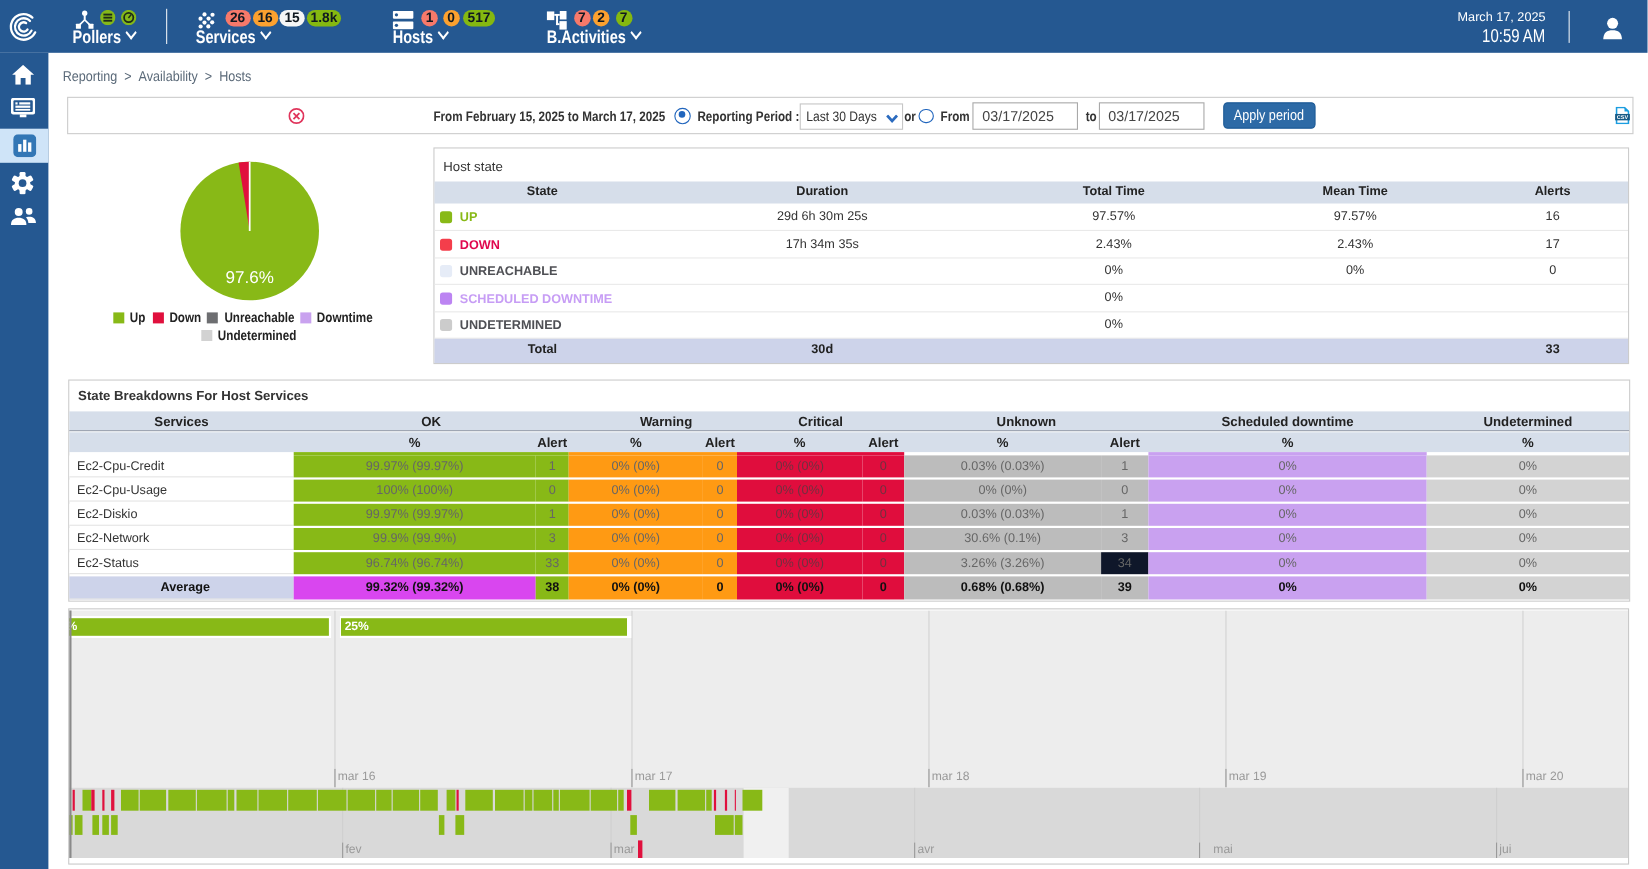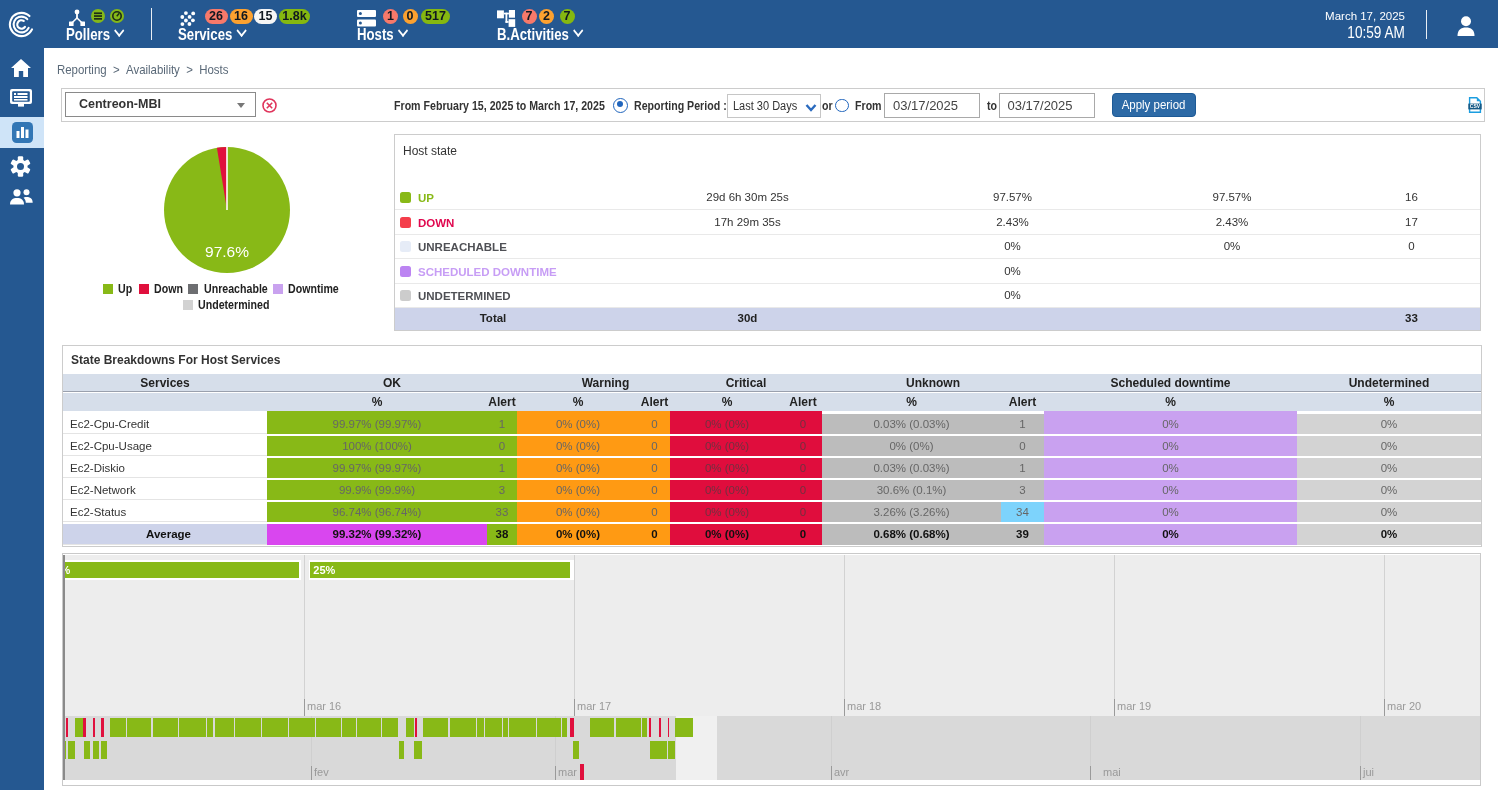--- a/index.html
+++ b/index.html
@@ -182,25 +182,20 @@
       <circle cx="7" cy="3.8" r="3.6"></circle>
       <path d="M0 15.5 C0 10.8 3 9 7 9 C11 9 14 10.8 14 15.5 Z"></path>
       <circle cx="16.5" cy="3.2" r="3"></circle>
       <path d="M14.5 8.3 C15.2 8.1 15.9 8 16.5 8 C20 8 22.7 9.6 22.7 13.7 L15.8 13.7 C15.6 11.4 14.9 9.9 13.6 8.8 Z"></path>
     </svg>
   </div>
 
   <div class="crumbs">Reporting&nbsp; &gt; &nbsp;Availability&nbsp; &gt; &nbsp;Hosts</div>
 
   <div class="panel" style="left:61px;top:88px;width:1424px;height:34px;"></div>
-  <div class="selbox" style="left:65px;top:92px;width:191px;height:25px;line-height:23px;padding-left:13px;">Centreon-MBI
-    <svg class="abs" style="right:10px;top:10px" width="8" height="5" viewBox="0 0 8 5" fill="#777">
-        <path d="M0 0 L8 0 L4 5 Z"></path>
-      </svg>
-  </div>
   <svg class="abs" style="left:262px;top:98px" width="15" height="15" viewBox="0 0 15 15">
     <circle cx="7.5" cy="7.5" r="6.5" fill="none" stroke="#e0355c" stroke-width="1.6"></circle>
     <path d="M4.8 4.8 L10.2 10.2 M10.2 4.8 L4.8 10.2" stroke="#e0355c" stroke-width="1.6"></path>
   </svg>
   <div class="flabel" style="left:394px;top:99px;">From February 15, 2025 to March 17, 2025</div>
   <div class="radio sel" style="left:613px;top:97.5px;"></div>
   <div class="flabel" style="left:634px;top:99px;">Reporting Period :</div>
   <div class="selbox" style="left:727px;top:93.5px;width:94px;height:24px;line-height:22px;padding-left:5px;font-weight:normal;font-size:12.5px;color:#333;border-color:#c6c6c6;"><span style="display:inline-block;transform:scaleX(0.88);transform-origin:0 50%;">Last 30 Days</span>
     <svg class="abs" style="right:3px;top:9px" width="12" height="8" viewBox="0 0 12 8" fill="none" stroke="#2b6bbf" stroke-width="2.4">
         <path d="M1.5 1 L6 6 L10.5 1"></path>
@@ -233,33 +228,40 @@
   <div class="abs lgd" style="left:154px;top:282px;">Down</div>
   <div class="abs" style="left:188px;top:284px;width:10px;height:10px;background:#6d6e71"></div>
   <div class="abs lgd" style="left:204px;top:282px;">Unreachable</div>
   <div class="abs" style="left:273px;top:284px;width:10px;height:10px;background:#c9a2ef"></div>
   <div class="abs lgd" style="left:288px;top:282px;">Downtime</div>
   <div class="abs" style="left:183px;top:300px;width:10px;height:10px;background:#d2d2d2"></div>
   <div class="abs lgd" style="left:198px;top:298px;">Undetermined</div>
 
   <div class="panel" style="left:394px;top:134px;width:1087px;height:197px;">
     <div class="abs" style="left:8px;top:9px;font-size:12px;color:#333;">Host state</div>
+    <div class="abs" style="left:0;top:30px;width:1085px;height:20px;background:#d6deea;">
+      <div class="hsCell" style="left:0;width:196px;top:3px;font-weight:bold;color:#222;">State</div>
+      <div class="hsCell" style="left:196px;width:313px;top:3px;font-weight:bold;color:#222;">Duration</div>
+      <div class="hsCell" style="left:509px;width:217px;top:3px;font-weight:bold;color:#222;">Total Time</div>
+      <div class="hsCell" style="left:726px;width:222px;top:3px;font-weight:bold;color:#222;">Mean Time</div>
+      <div class="hsCell" style="left:948px;width:137px;top:3px;font-weight:bold;color:#222;">Alerts</div>
+    </div>
     <div id="hsRows" class="abs" style="left:0;top:50px;width:1085px;">
         <div class="hsRow" style="top:0px">
           <div class="hsSq" style="background:#88b917"></div>
           <div class="hsLbl" style="color:#88b917">UP</div>
           <div class="hsCell" style="left:196px;width:313px;">29d 6h 30m 25s</div>
           <div class="hsCell" style="left:509px;width:217px;">97.57%</div>
           <div class="hsCell" style="left:726px;width:222px;">97.57%</div>
           <div class="hsCell" style="left:948px;width:137px;">16</div>
         </div>
         <div class="hsRow" style="top:24.6px">
           <div class="hsSq" style="background:#f43e4b"></div>
           <div class="hsLbl" style="color:#e0074e">DOWN</div>
-          <div class="hsCell" style="left:196px;width:313px;">17h 29m 35s</div>
+          <div class="hsCell" style="left:196px;width:313px;">17h 34m 35s</div>
           <div class="hsCell" style="left:509px;width:217px;">2.43%</div>
           <div class="hsCell" style="left:726px;width:222px;">2.43%</div>
           <div class="hsCell" style="left:948px;width:137px;">17</div>
         </div>
         <div class="hsRow" style="top:49.2px">
           <div class="hsSq" style="background:#e6ecf7"></div>
           <div class="hsLbl" style="color:#4f5055">UNREACHABLE</div>
           <div class="hsCell" style="left:196px;width:313px;"></div>
           <div class="hsCell" style="left:509px;width:217px;">0%</div>
           <div class="hsCell" style="left:726px;width:222px;">0%</div>
@@ -364,21 +366,21 @@
         <div class="bdCell" style="left:981px;width:253px;top:66px;height:20px;background:#c9a1f0;line-height:20px;">0%</div>
         <div class="bdCell" style="left:1234px;width:184px;top:66px;height:20px;background:#d3d3d3;line-height:20px;">0%</div>
         <div class="bdCell" style="left:0;top:88px;width:204px;height:20px;background:#fff;line-height:20px;text-align:left;padding-left:7px;color:#333;border-bottom:1px solid #e4e4e4;">Ec2-Status</div>
         <div class="bdCell" style="left:204px;width:220px;top:88px;height:20px;background:#88b917;line-height:20px;">96.74% (96.74%)</div>
         <div class="bdCell" style="left:424px;width:30px;top:88px;height:20px;background:#88b917;line-height:20px;">33</div>
         <div class="bdCell" style="left:454px;width:122px;top:88px;height:20px;background:#ff9a13;line-height:20px;">0% (0%)</div>
         <div class="bdCell" style="left:576px;width:31px;top:88px;height:20px;background:#ff9a13;line-height:20px;">0</div>
         <div class="bdCell" style="left:607px;width:114px;top:88px;height:20px;background:#e00d3d;line-height:20px;color:#703140;">0% (0%)</div>
         <div class="bdCell" style="left:721px;width:38px;top:88px;height:20px;background:#e00d3d;line-height:20px;color:#703140;">0</div>
         <div class="bdCell" style="left:759px;width:179px;top:88px;height:20px;background:#bcbcbc;line-height:20px;">3.26% (3.26%)</div>
-        <div class="bdCell" style="left:938px;width:43px;top:88px;height:20px;background:#7dd3fc;line-height:20px;">34</div>
+        <div class="bdCell" style="left:938px;width:43px;top:88px;height:20px;background:#0f172a;line-height:20px;">34</div>
         <div class="bdCell" style="left:981px;width:253px;top:88px;height:20px;background:#c9a1f0;line-height:20px;">0%</div>
         <div class="bdCell" style="left:1234px;width:184px;top:88px;height:20px;background:#d3d3d3;line-height:20px;">0%</div>
         <div class="bdCell" style="left:0;top:110px;width:204px;height:21px;background:#cdd3ea;line-height:21px;text-align:left;padding-left:7px;color:#333;font-weight:bold;color:#111;border-bottom:1px solid #e4e4e4;">
           <div style="text-align:center;font-weight:bold;color:#111">Average</div>
         </div>
         <div class="bdCell" style="left:204px;width:220px;top:110px;height:21px;background:#d946ef;line-height:21px;font-weight:bold;color:#111;">99.32% (99.32%)</div>
         <div class="bdCell" style="left:424px;width:30px;top:110px;height:21px;background:#88b917;line-height:21px;font-weight:bold;color:#111;">38</div>
         <div class="bdCell" style="left:454px;width:122px;top:110px;height:21px;background:#ff9a13;line-height:21px;font-weight:bold;color:#111;">0% (0%)</div>
         <div class="bdCell" style="left:576px;width:31px;top:110px;height:21px;background:#ff9a13;line-height:21px;font-weight:bold;color:#111;">0</div>
         <div class="bdCell" style="left:607px;width:114px;top:110px;height:21px;background:#e00d3d;line-height:21px;font-weight:bold;color:#111;">0% (0%)</div>

